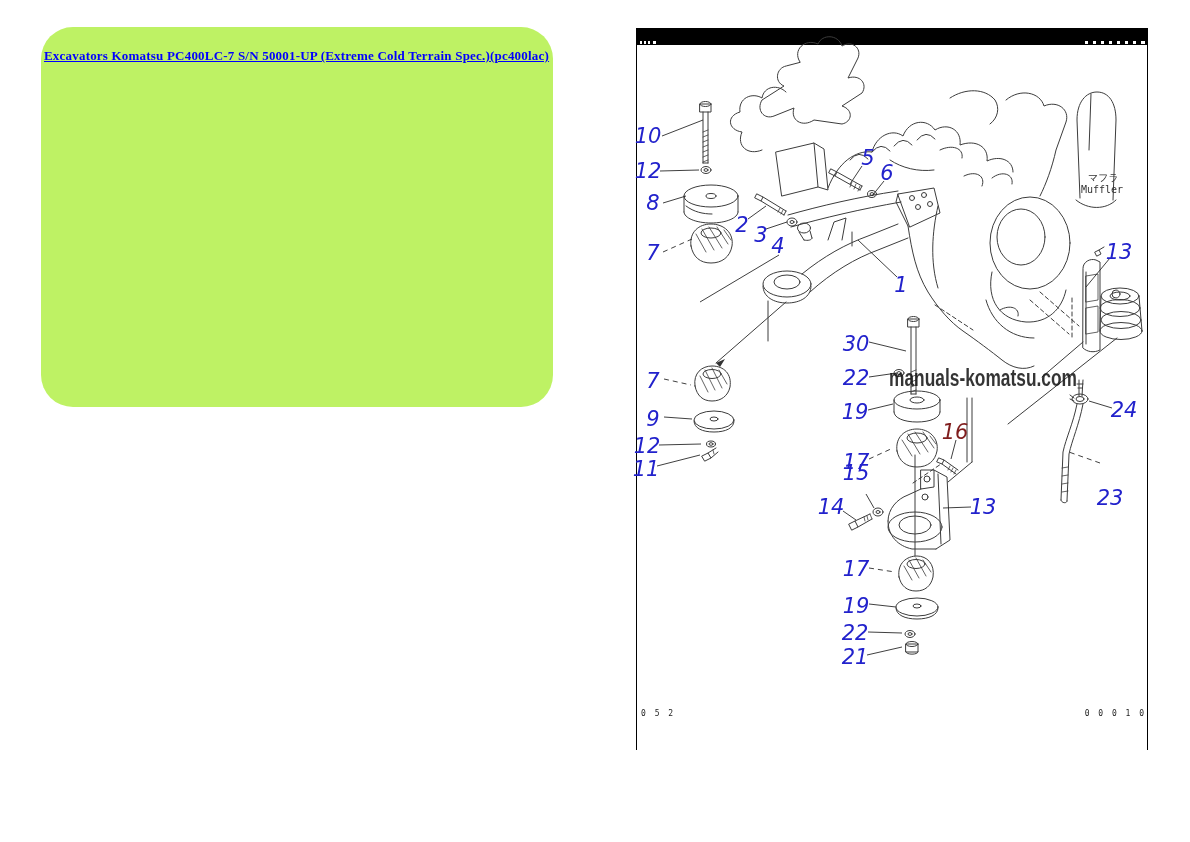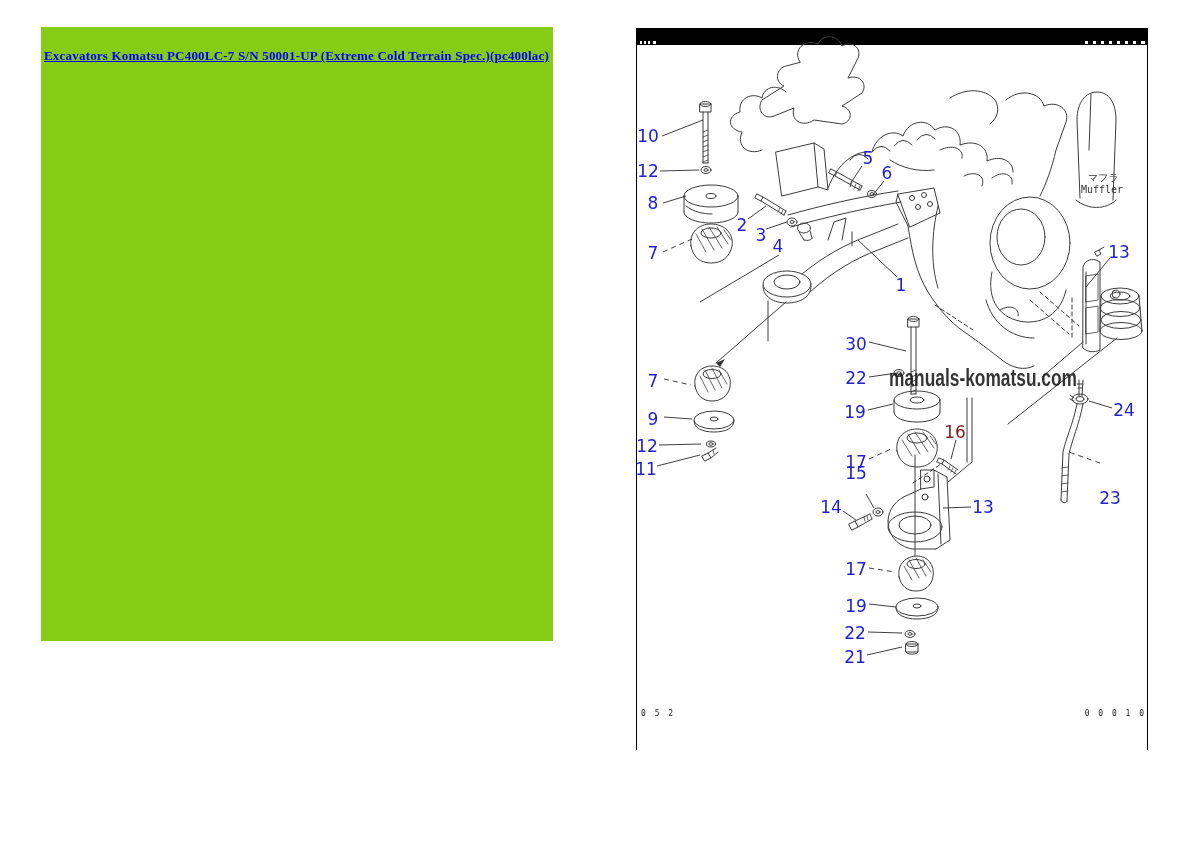--- a/index.html
+++ b/index.html
@@ -1,37 +1,38 @@
 <!DOCTYPE html>
 <html><head>
 <meta charset="utf-8">
 <style>
   html,body{margin:0;padding:0;}
   body{
     width:1190px;height:842px;position:relative;overflow:hidden;
     background:#ffffff;font-family:"Liberation Sans",sans-serif;
   }
   .left-page{
-    position:absolute;left:41px;top:27px;width:512px;height:614px;
-    background:#84cc16;
+    position:absolute;left:41px;top:27px;width:512px;height:380px;
+    background:#bef264;
+    border-radius:32px;
   }
   .catalog-link{
     display:inline-block;margin:21px 0 0 3px;
     font-family:"Liberation Serif",serif;font-weight:bold;font-size:13px;
     color:#0000ff;text-decoration:underline;cursor:pointer;
     letter-spacing:0.2px;
   }
   .diagram-page{
     position:absolute;left:636px;top:28px;width:512px;height:723px;
   }
   .diagram-page svg{position:absolute;left:0;top:0;}
   .callout{
     position:absolute;transform:translate(-50%,-50%);
-    font-family:"DejaVu Sans",sans-serif;font-size:17px;line-height:1;
-    color:#2222cc;white-space:nowrap;
+    font-family:"DejaVu Sans",sans-serif;font-size:21px;line-height:1;
+    color:#2222cc;white-space:nowrap;font-style:italic;
   }
 </style>
 </head>
 <body>
 
 <div class="left-page">
   <a class="catalog-link" href="#">Excavators Komatsu PC400LC-7 S/N 50001-UP (Extreme Cold Terrain Spec.)(pc400lac)</a>
 </div>
 
 <div class="diagram-page">

